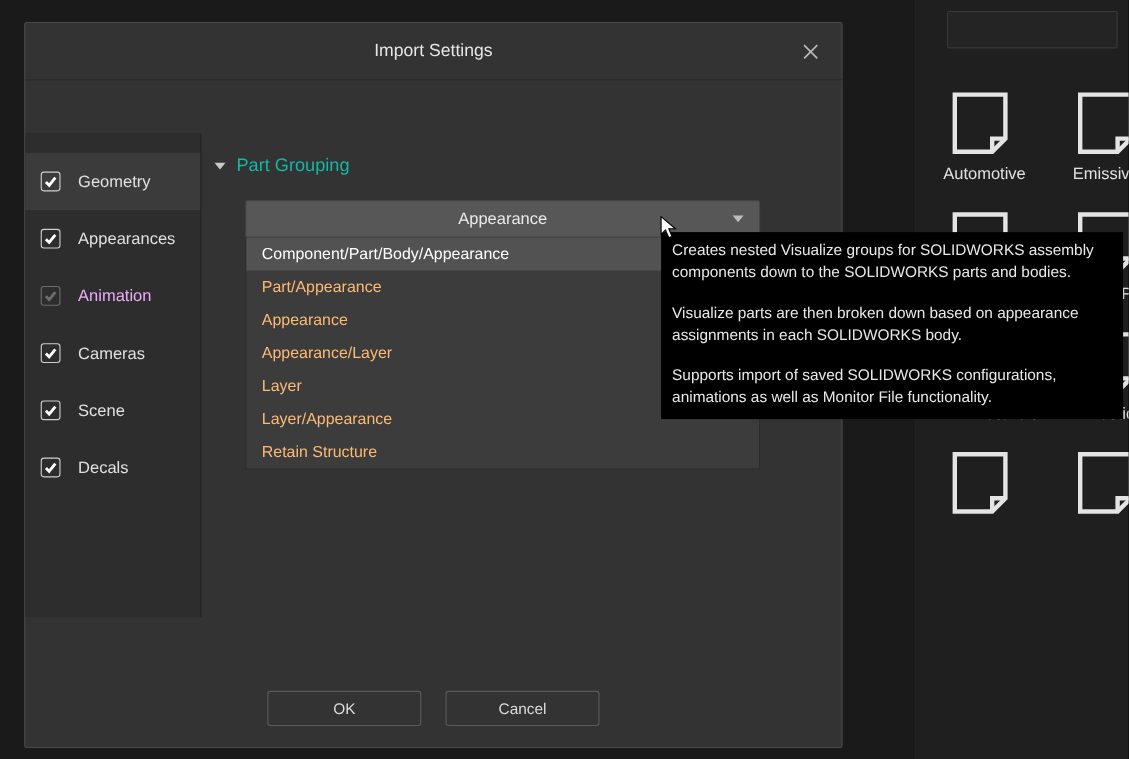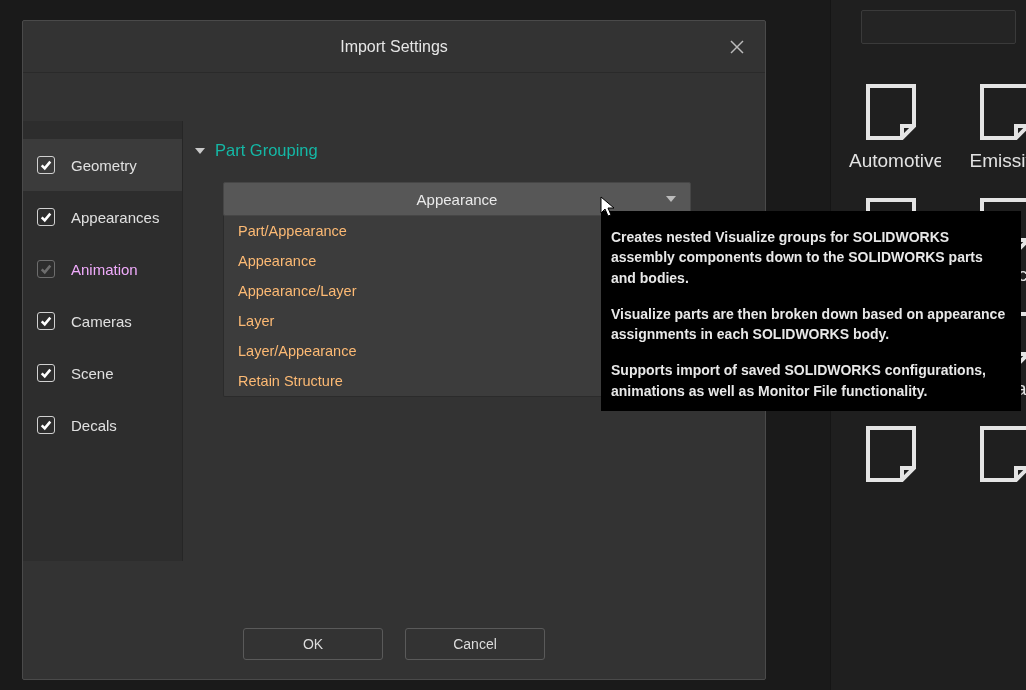--- a/index.html
+++ b/index.html
@@ -103,29 +103,29 @@
     display: grid; grid-template-columns: repeat(2, 92px);
     column-gap: 22px; row-gap: 22px;
     justify-content: start;
   }
   .lib-item { width: 92px; }
   .lib-folder {
     width: 66px; height: 64px; position: relative; margin: 0 auto 6px;
   }
   .lib-folder svg { width: 66px; height: 64px; }
   .lib-label {
-    color: #e2e2e2; font-size: 19px; text-align: right; white-space: nowrap;
+    color: #e2e2e2; font-size: 15px; text-align: center; white-space: nowrap;
     overflow: hidden; text-overflow: clip;
   }
 
   
   .tooltip {
     position: absolute; left: 601px; top: 211px; width: 420px;
     background: #000000; color: #e8e8e8; font-size: 14px; line-height: 1.45;
-    padding: 16px 10px 10px; z-index: 50; font-weight: bold;
+    padding: 6px 10px 10px; z-index: 50;
   }
   .tooltip p { margin-bottom: 16px; }
   .tooltip p:last-child { margin-bottom: 0; }
 
   .cursor {
     position: absolute; left: 600px; top: 196px; z-index: 60; pointer-events: none;
   }
 </style>
 </head>
 <body>
@@ -270,20 +270,21 @@
           <span class="caret"></span>
           <span>Part Grouping</span>
         </div>
 
         <div class="combo">
           <span>Appearance</span>
           <span class="caret2"></span>
         </div>
 
         <div class="dropdown" id="dropdown">
+            <div class="dd-item highlight">Component/Part/Body/Appearance</div>
             <div class="dd-item">Part/Appearance</div>
             <div class="dd-item">Appearance</div>
             <div class="dd-item">Appearance/Layer</div>
             <div class="dd-item">Layer</div>
             <div class="dd-item">Layer/Appearance</div>
             <div class="dd-item">Retain Structure</div>
           </div>
       </div>
     </div>
 

